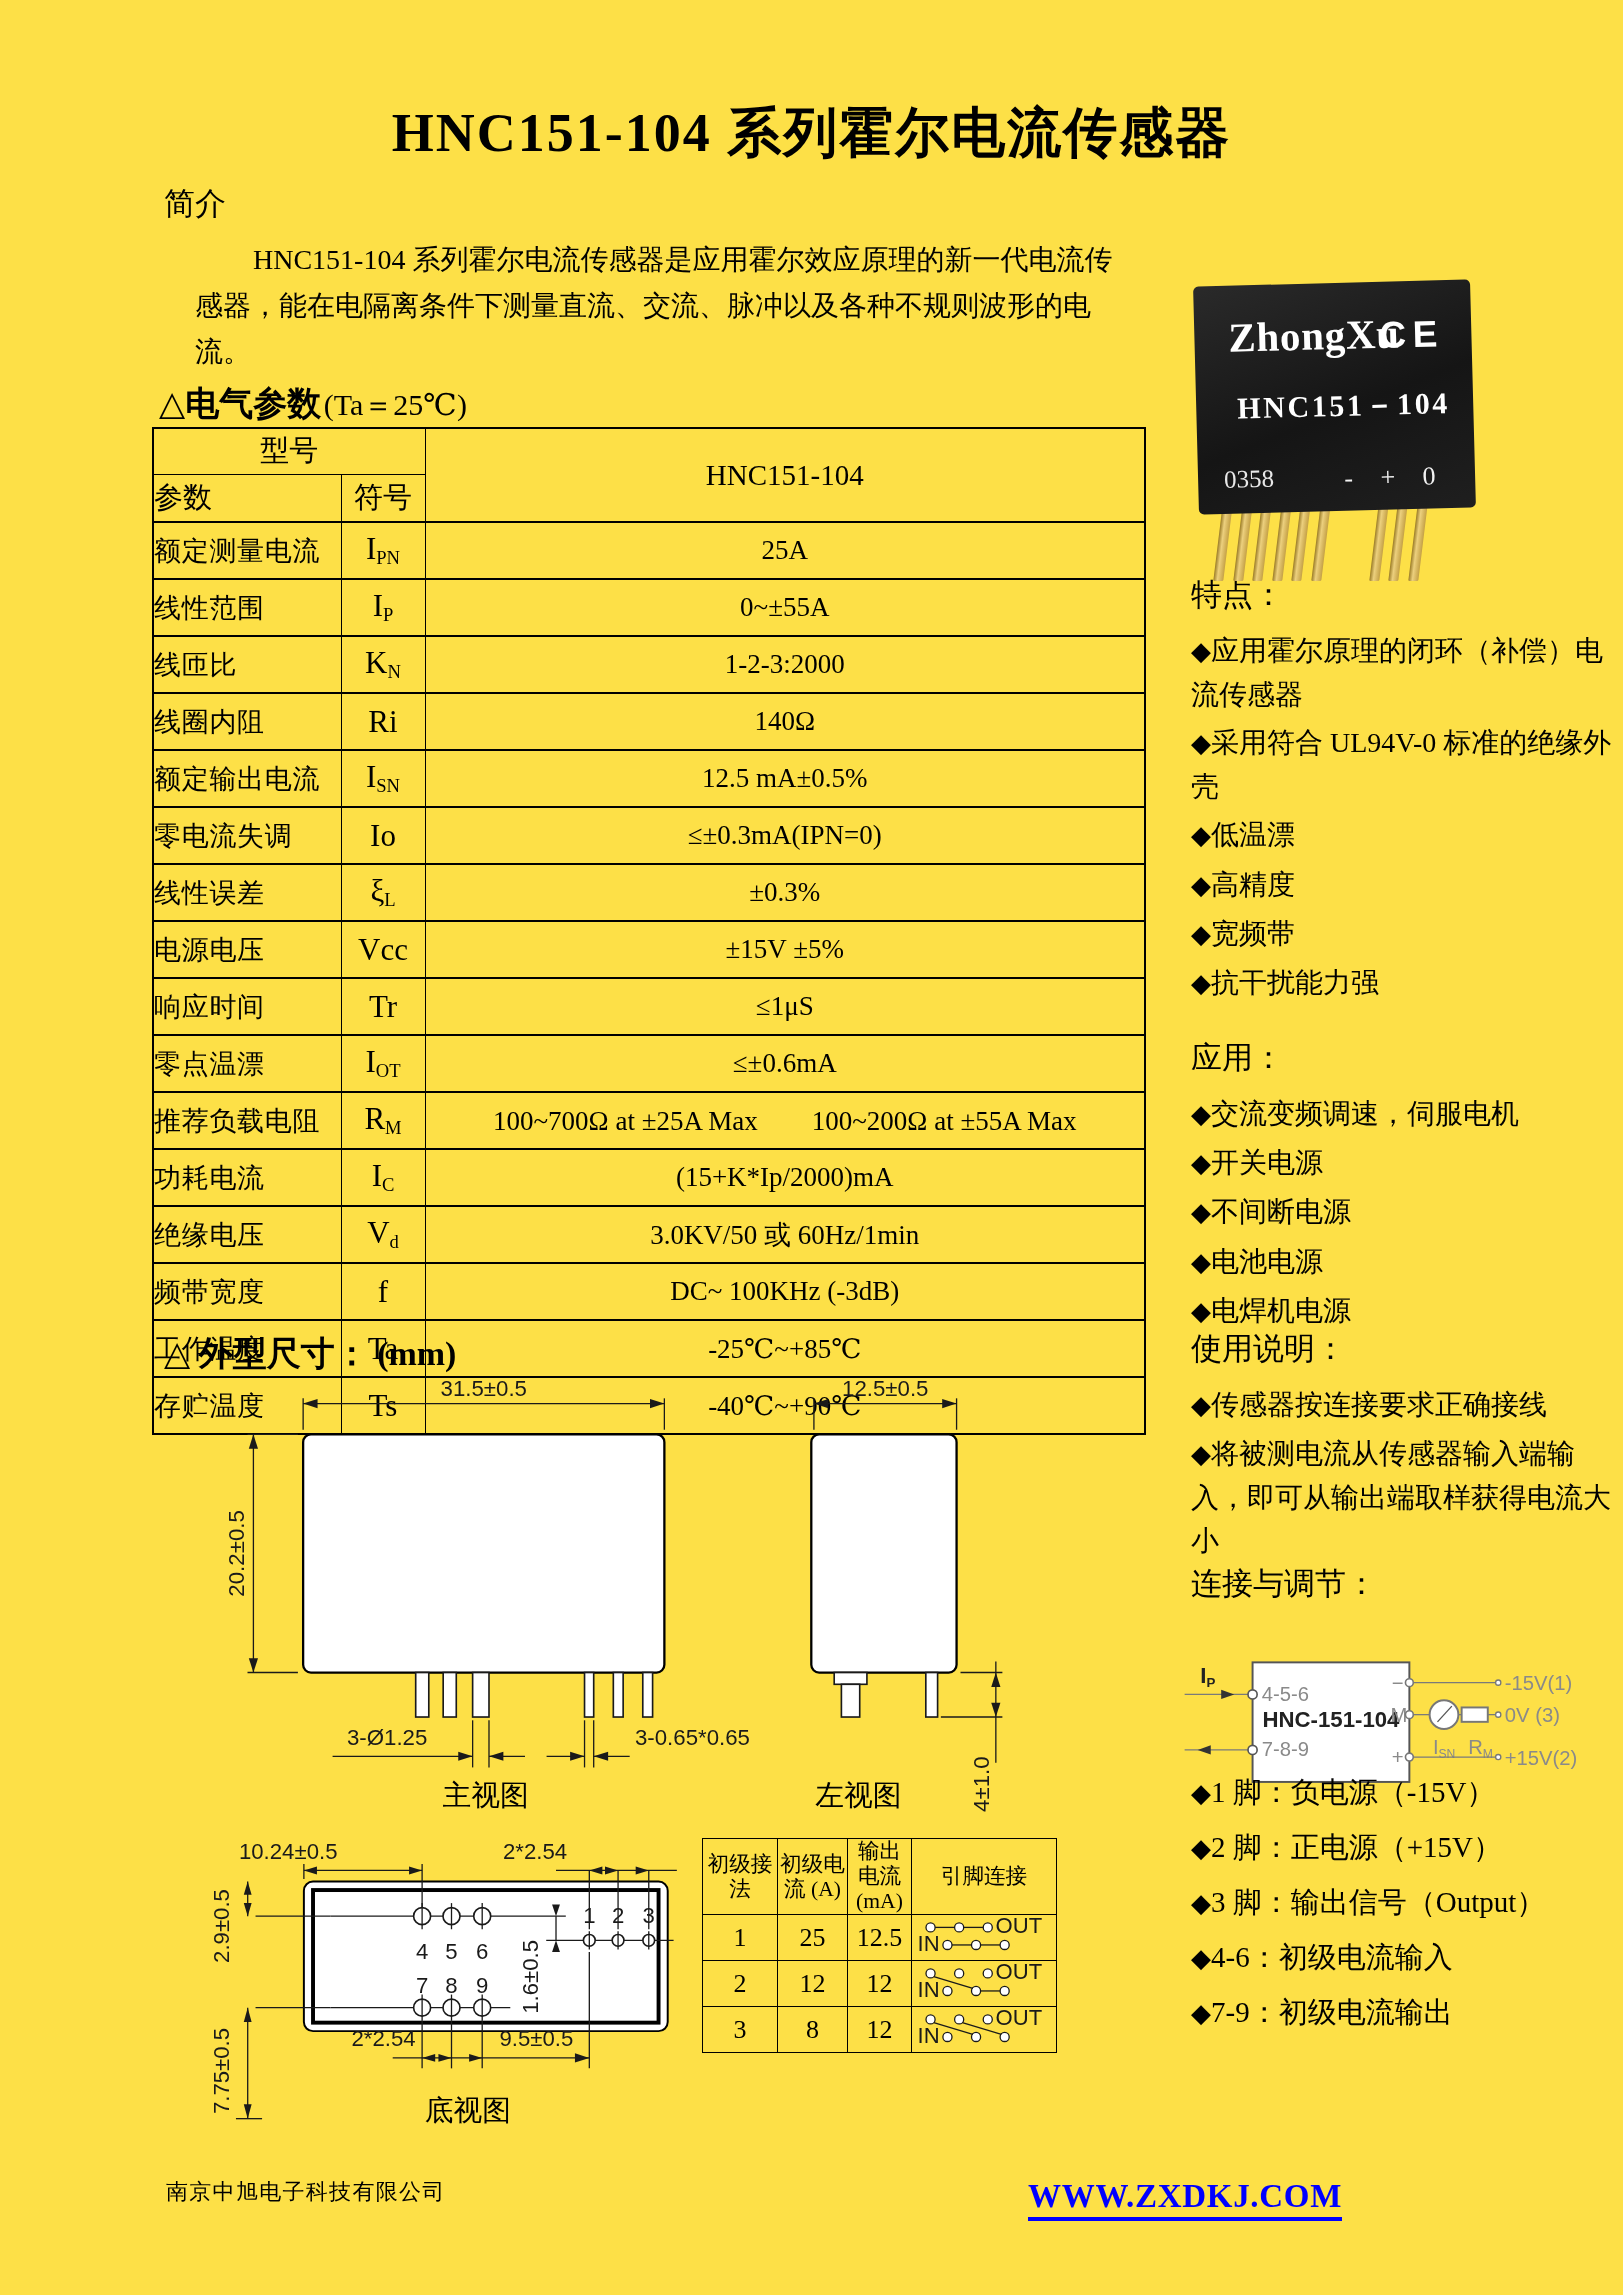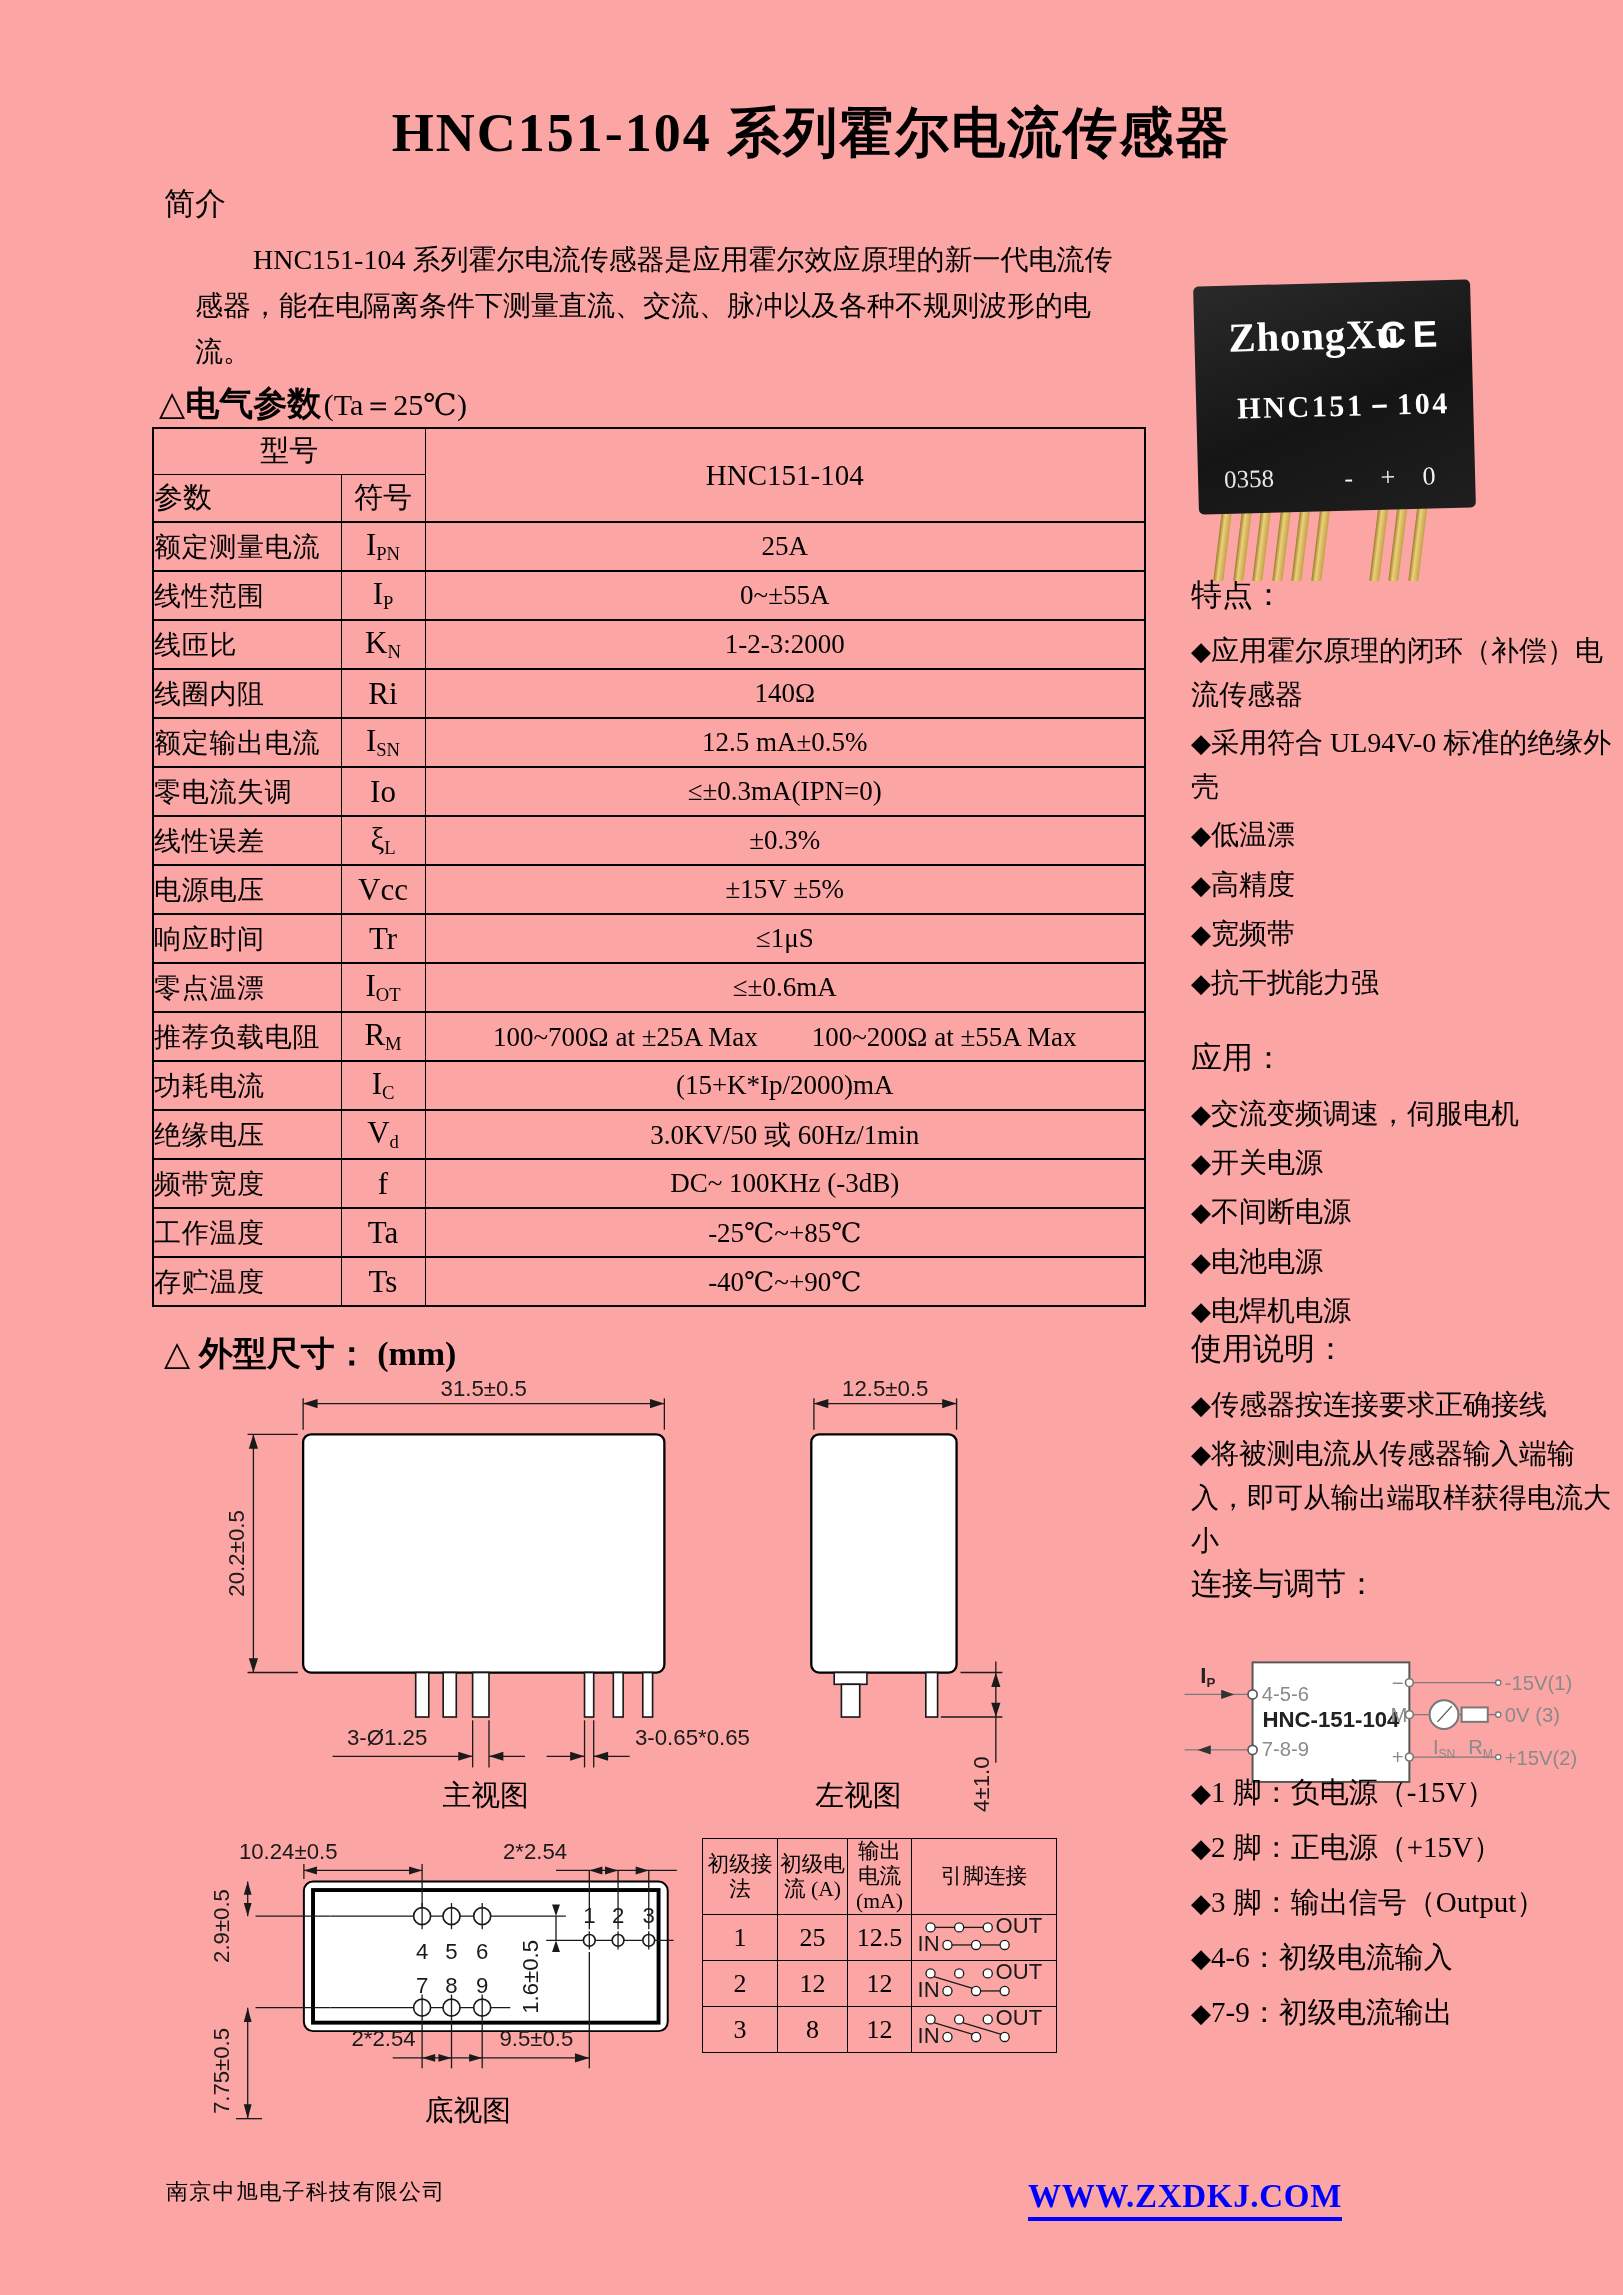--- a/index.html
+++ b/index.html
@@ -1,17 +1,17 @@
 <!DOCTYPE html>
 <html style="font-size:10.5px"><head>
 <meta charset="utf-8">
 <style>
   html,body { margin:0; padding:0; background:#888; }
   .page {
-    position:relative; width:1623px; height:2295px; background:#fca5a5;
+    position:relative; width:1623px; height:2295px; background:#fde047;
     font-family:"Liberation Serif","DejaVu Serif",serif; color:#000;
     overflow:hidden; margin:0 auto;
   }
   .abs { position:absolute; }
 
   
   .doc-title { top:97px; left:0; width:100%; text-align:center;
     font-size:54px; font-weight:bold; letter-spacing:2px; }
 
   
@@ -42,21 +42,21 @@
   
   .elec-heading { left:159px; top:381px; }
   .elec-heading .h-main { font-size:34px; font-weight:bold; }
   .elec-heading .h-cond { font-size:30px; }
   .elec-table { position:absolute; left:152px; top:427px; width:992px;
     border-collapse:collapse; table-layout:fixed; border:2px solid #000; }
   .elec-table th, .elec-table td { border:1.3px solid #000; padding:0;
     font-weight:normal; overflow:hidden; }
   .elec-table thead tr.r1 { height:46px; }
   .elec-table thead tr.r2 { height:48px; }
-  .elec-table tbody tr { height:49px;margin-left:44px; }
+  .elec-table tbody tr { height:57px;margin-left:44px; }
   .elec-table tbody td { border-top:2px solid #000; }
   .hbb { border-bottom:2.6px solid #000 !important; }
   .c-model { text-align:center; font-size:29px; }
   .c-modelval { text-align:center; font-size:29px; }
   .c-hparam { text-align:left; font-size:29px; padding-left:7.9px; }
   .c-hsym { text-align:center; font-size:29px;margin-left:15px; }
   .c-param { text-align:left; font-size:27px; padding-left:6.5px; letter-spacing:0.7px; }
   .c-sym { text-align:center; font-size:31px; }
   .c-val { text-align:center; font-size:27px; }
   .sub { font-size:0.60em; vertical-align:-0.28em; }

